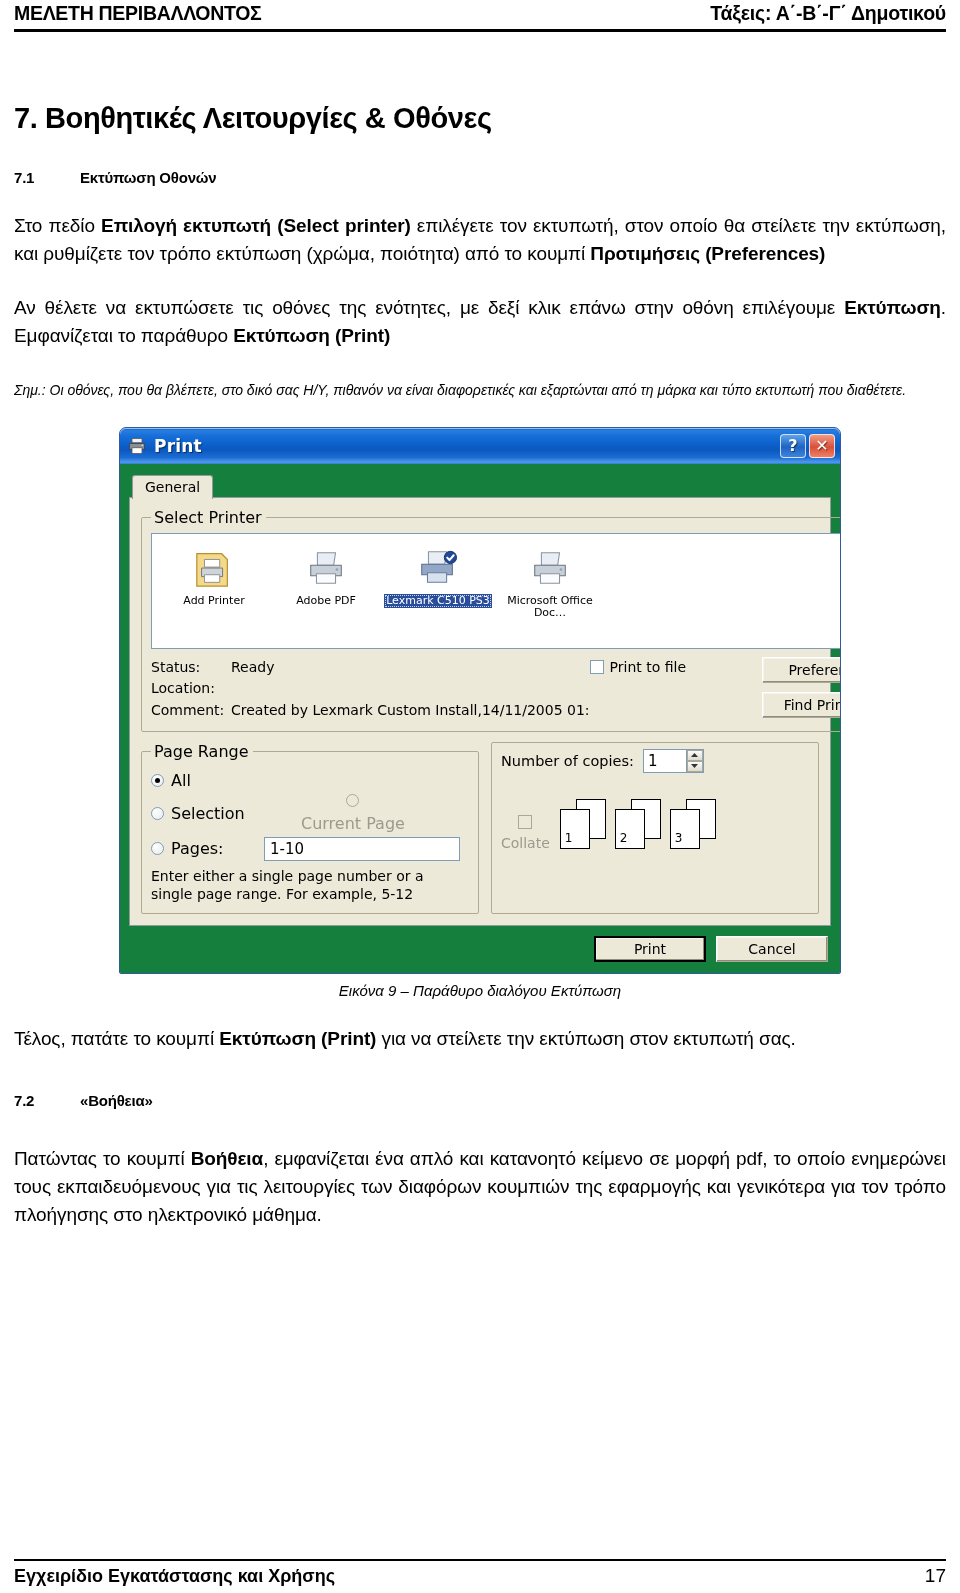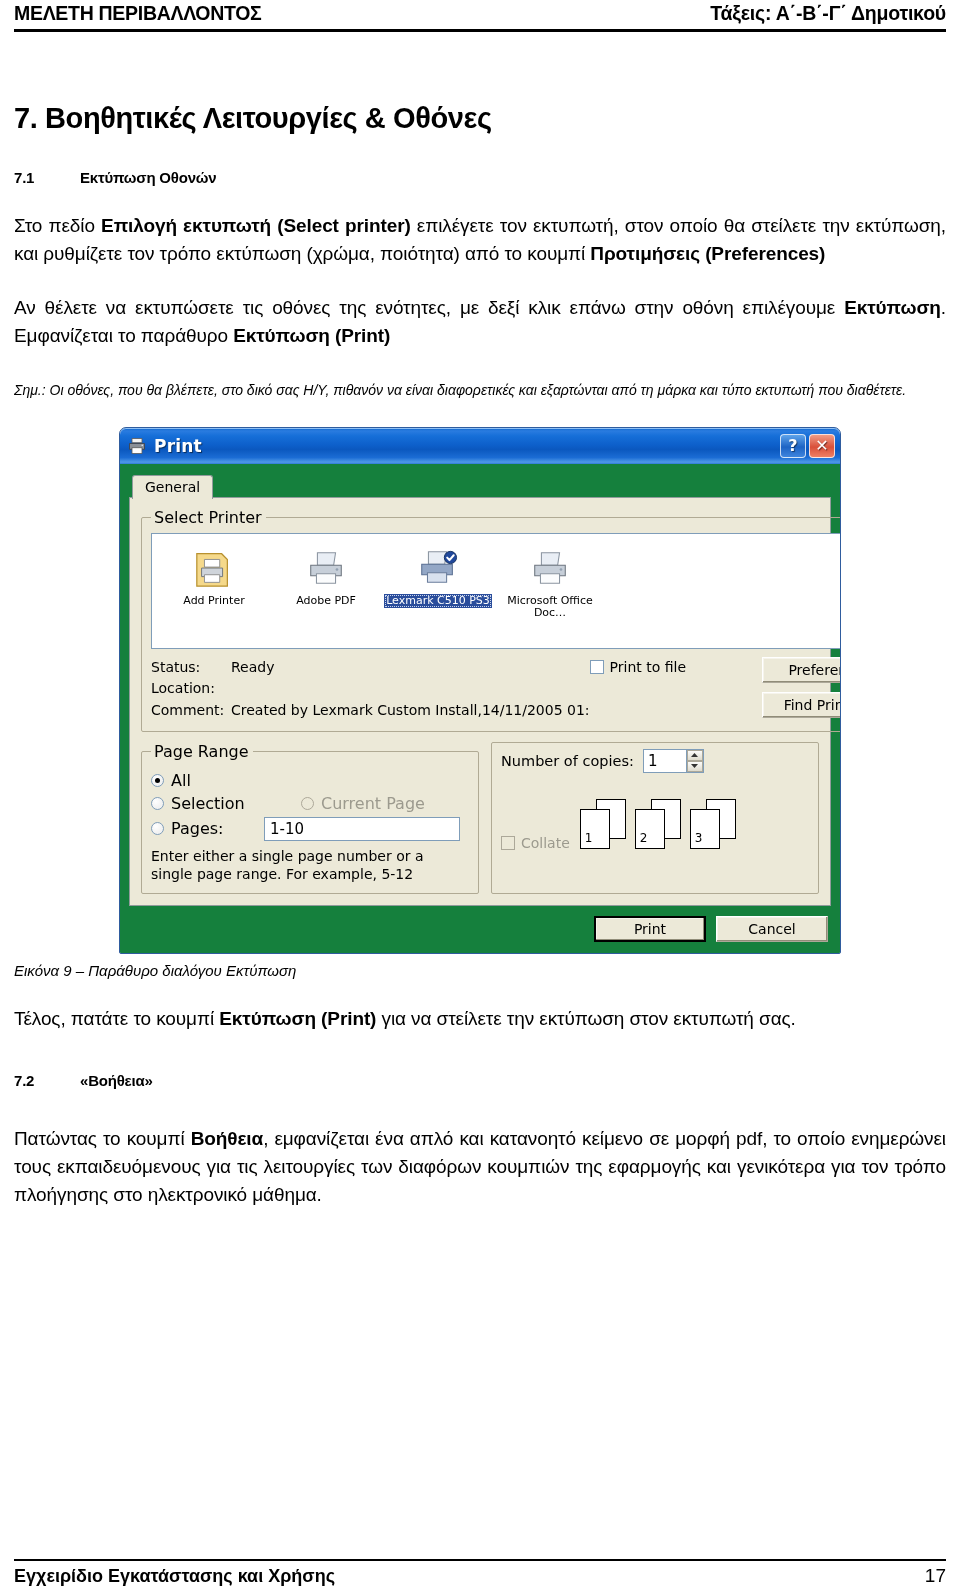--- a/index.html
+++ b/index.html
@@ -58,21 +58,21 @@
   p.note {
     font-size: 14px;
     line-height: 1.5;
     font-style: italic;
     text-align: justify;
     margin: 30px 0 0 0;
   }
   b { font-weight: bold; }
 
   .caption {
-    text-align: left;
+    text-align: center;
     font-size: 15px;
     font-style: italic;
     margin: 8px 0 0 0;
   }
 
   
   .doc-footer {
     position: absolute;
     left: 14px;
     right: 14px;
@@ -235,21 +235,21 @@
 
   .radio-line { display: flex; align-items: center; gap: 7px; font-size: 16px; margin: 4px 0; cursor: pointer; }
   .xp-radio {
     width: 13px; height: 13px; flex: none; border-radius: 50%;
     background: radial-gradient(circle at 35% 32%, #ffffff, #f2f2f2 60%);
     border: 1px solid #7f9db9;
     display: flex; align-items: center; justify-content: center;
   }
   .xp-radio.checked::after { content:""; width:5px; height:5px; border-radius:50%; background:#000; }
   .xp-radio.disabled { border-color:#aca899; background:#ece9d8; }
-  .dim { color: #9c9a8e; }
+  .dim { color: #9c9a8e; flex-direction: column; }
 
   .row-inline { display: flex; align-items: center; gap: 10px; margin: 4px 0; }
   .xp-textbox {
     border: 1px solid #7f9db9;
     background: #fff;
     font-size: 15px;
     padding: 2px 5px;
     font-family: "DejaVu Sans", sans-serif;
   }
   .pages-box { width: 196px; }

